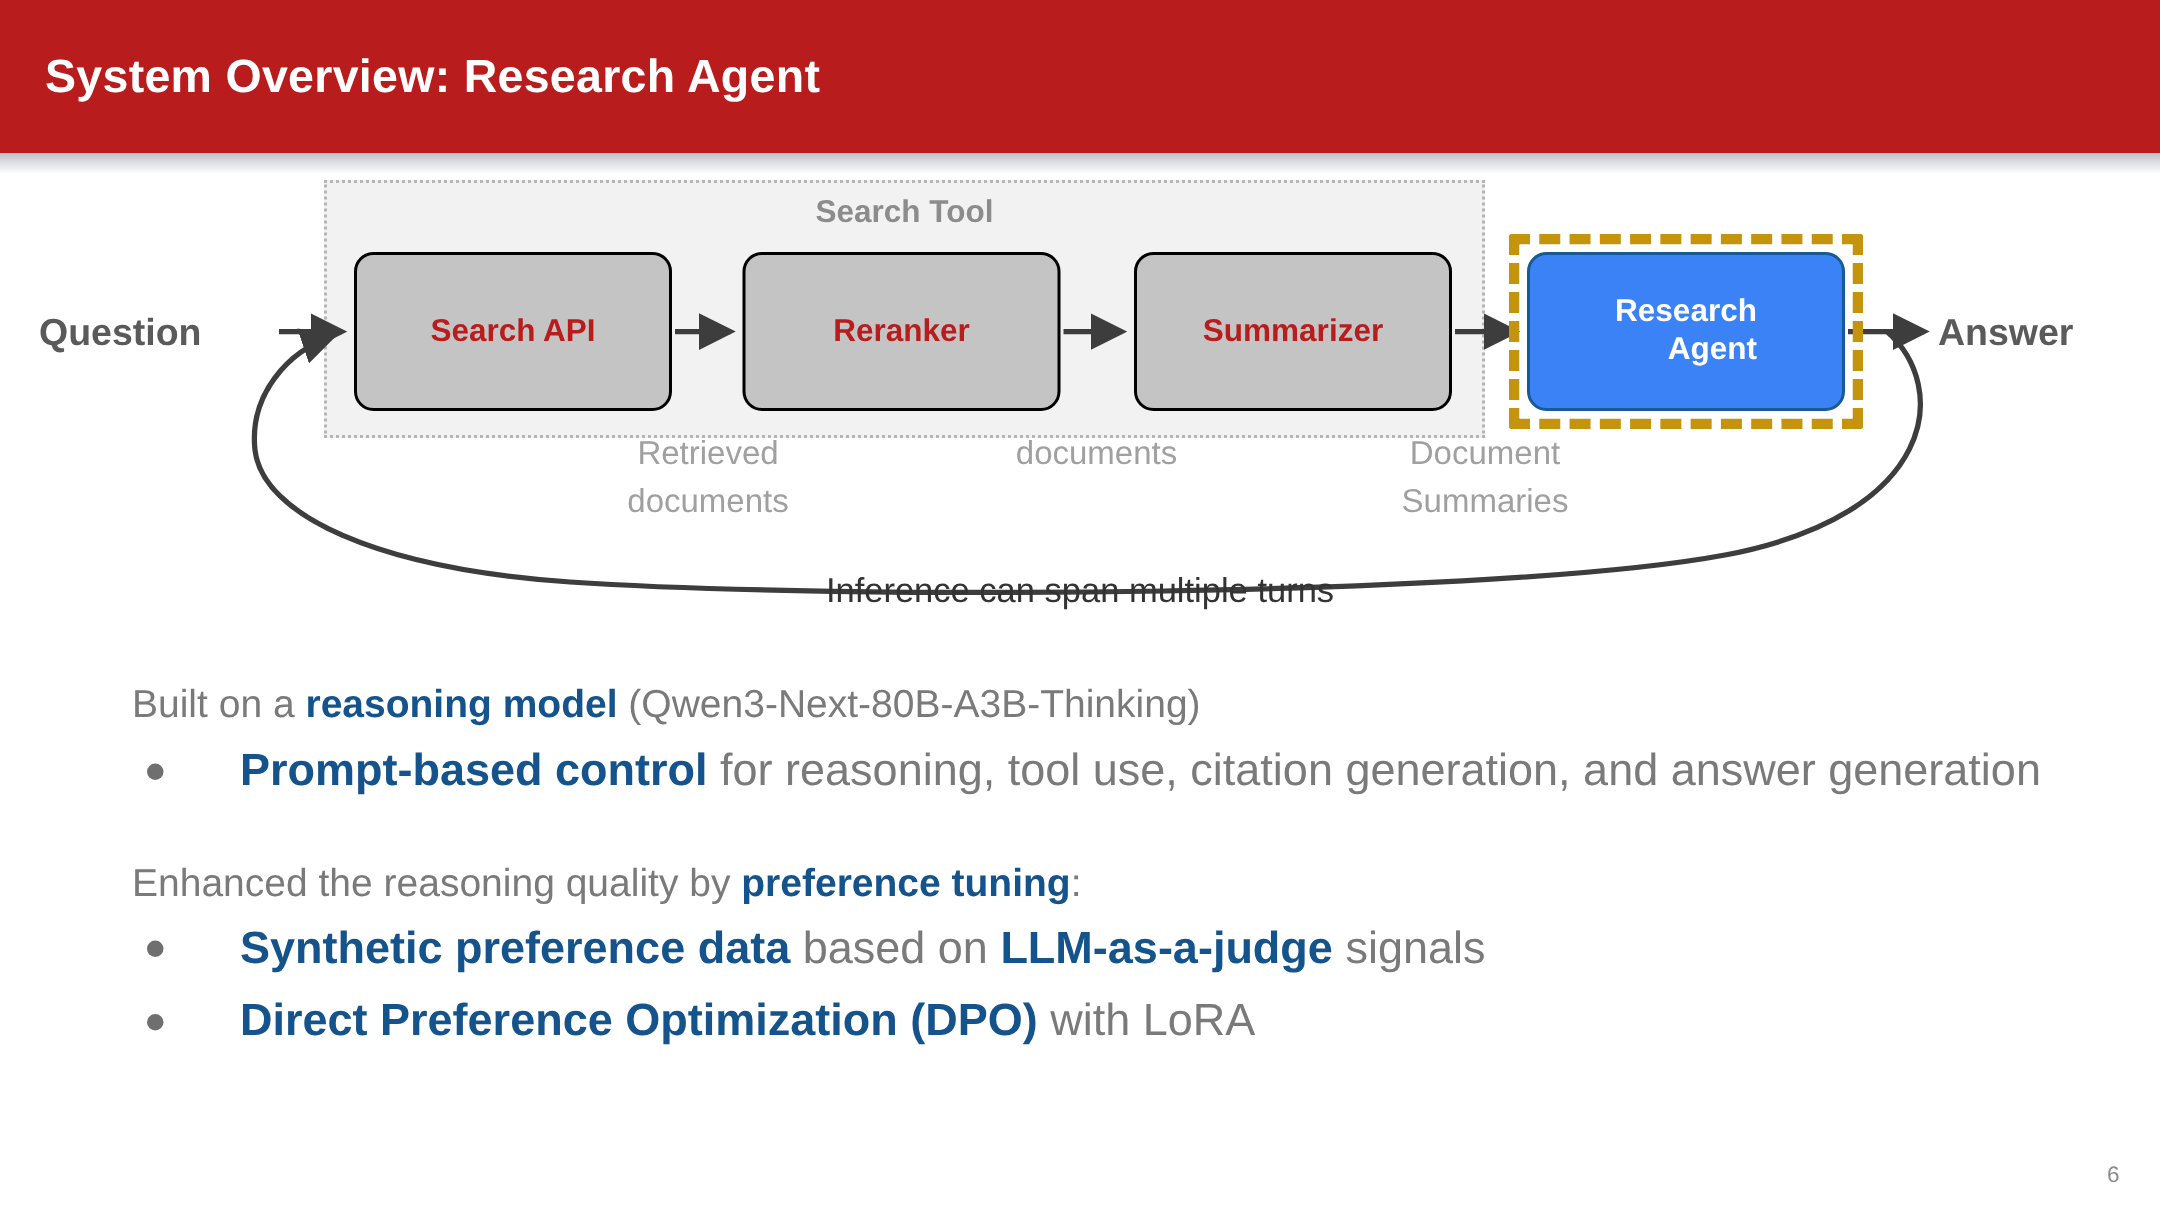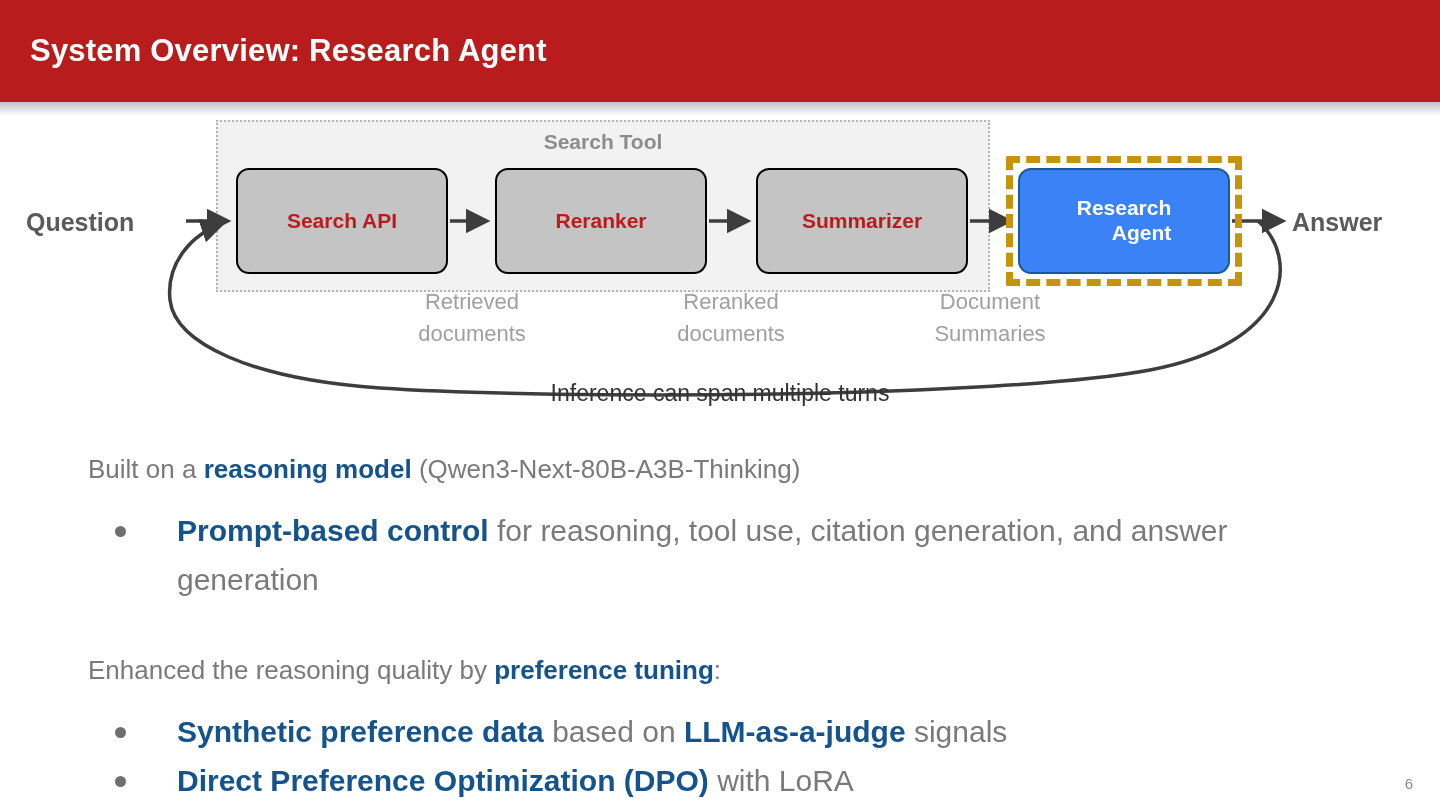--- a/index.html
+++ b/index.html
@@ -154,21 +154,21 @@
   }
   .para {
     font-size: 26px;
     color: #7a7a7a;
     line-height: 1.62;
     margin-left: 88px;
     margin-right: 60px;
   }
   .para b { color: #14538c; font-weight: bold; }
 
-  .bullets { list-style: none; margin: 17px; padding: 0; }
+  .bullets { list-style: none; margin: 0; padding: 0; }
   .bullet {
     position: relative;
     font-size: 30px;
     color: #7a7a7a;
     line-height: 1.62;
     margin-left: 160px;
     margin-right: 70px;
     padding-left: 0;
   }
   .bullet b { color: #14538c; font-weight: bold; }
@@ -245,21 +245,20 @@
     </div>
 
     <div class="io-label lbl-question">Question</div>
     <div class="io-label lbl-answer">Answer</div>
 
     <div class="edge-label el-1">
       <div>Retrieved</div>
       <div>documents</div>
     </div>
     <div class="edge-label el-2">
-      <div>Reranked</div>
       <div>documents</div>
     </div>
     <div class="edge-label el-3">
       <div>Document</div>
       <div>Summaries</div>
     </div>
 
     <div class="loop-caption">Inference can span multiple turns</div>
   </div>
 

